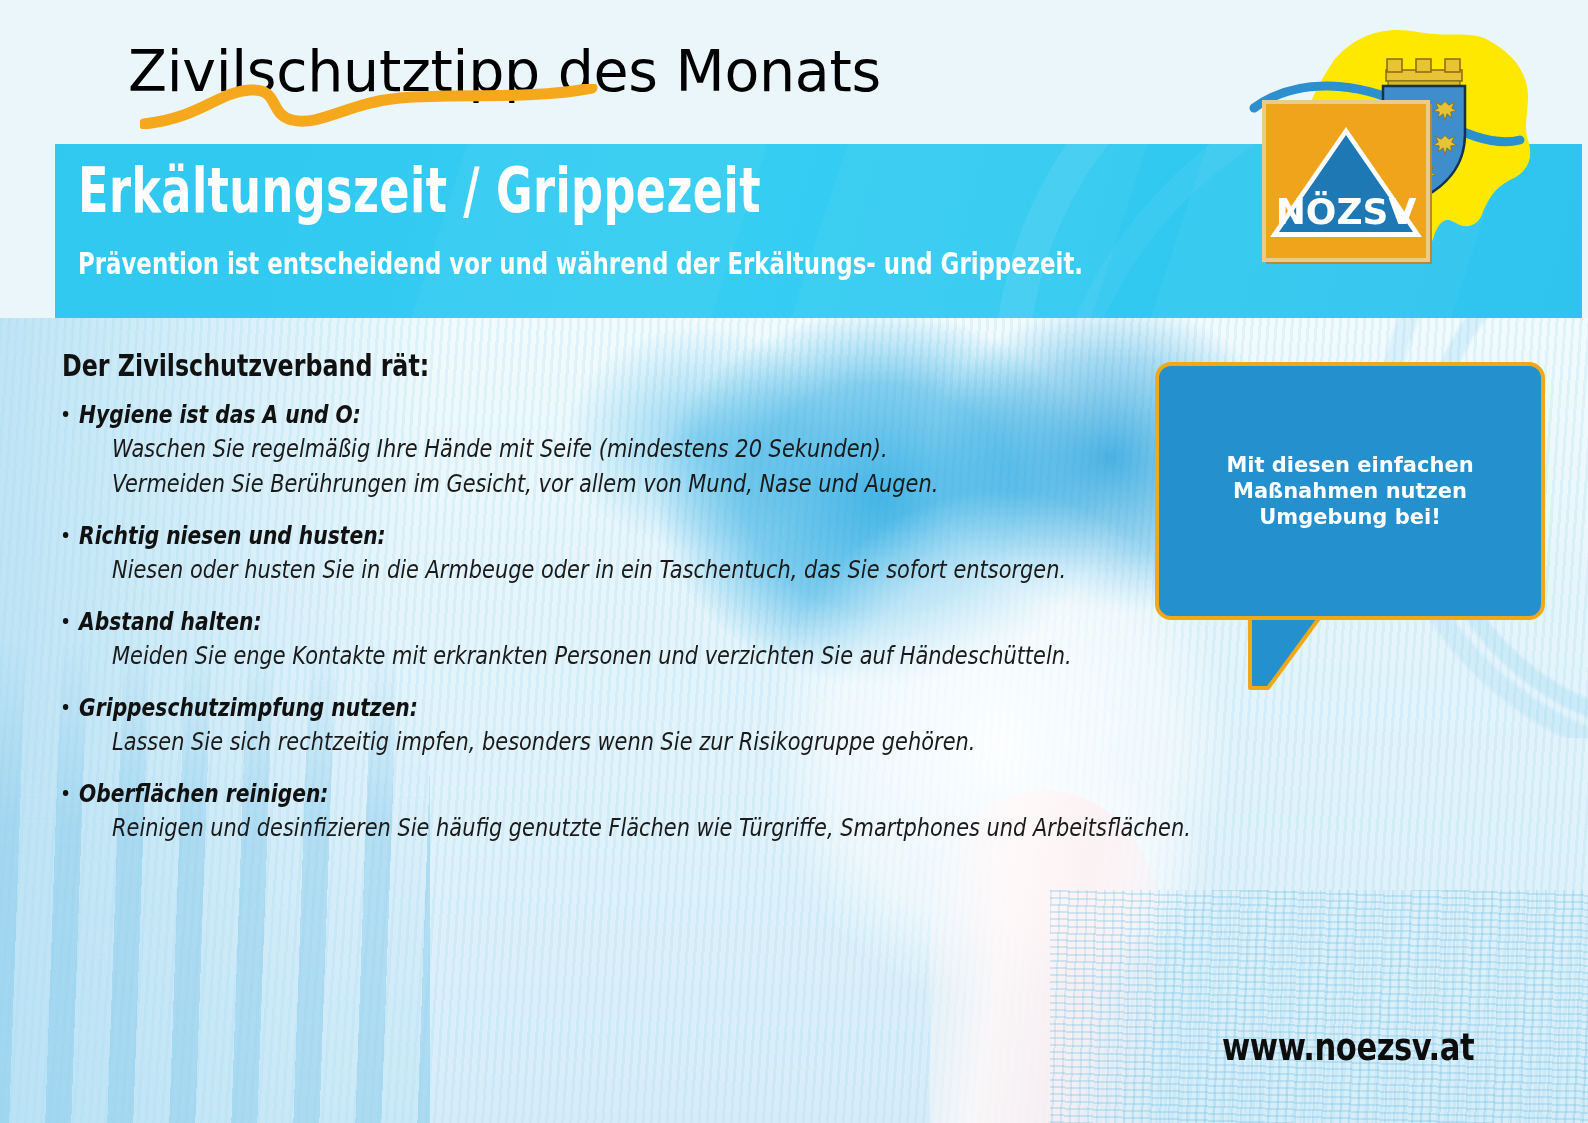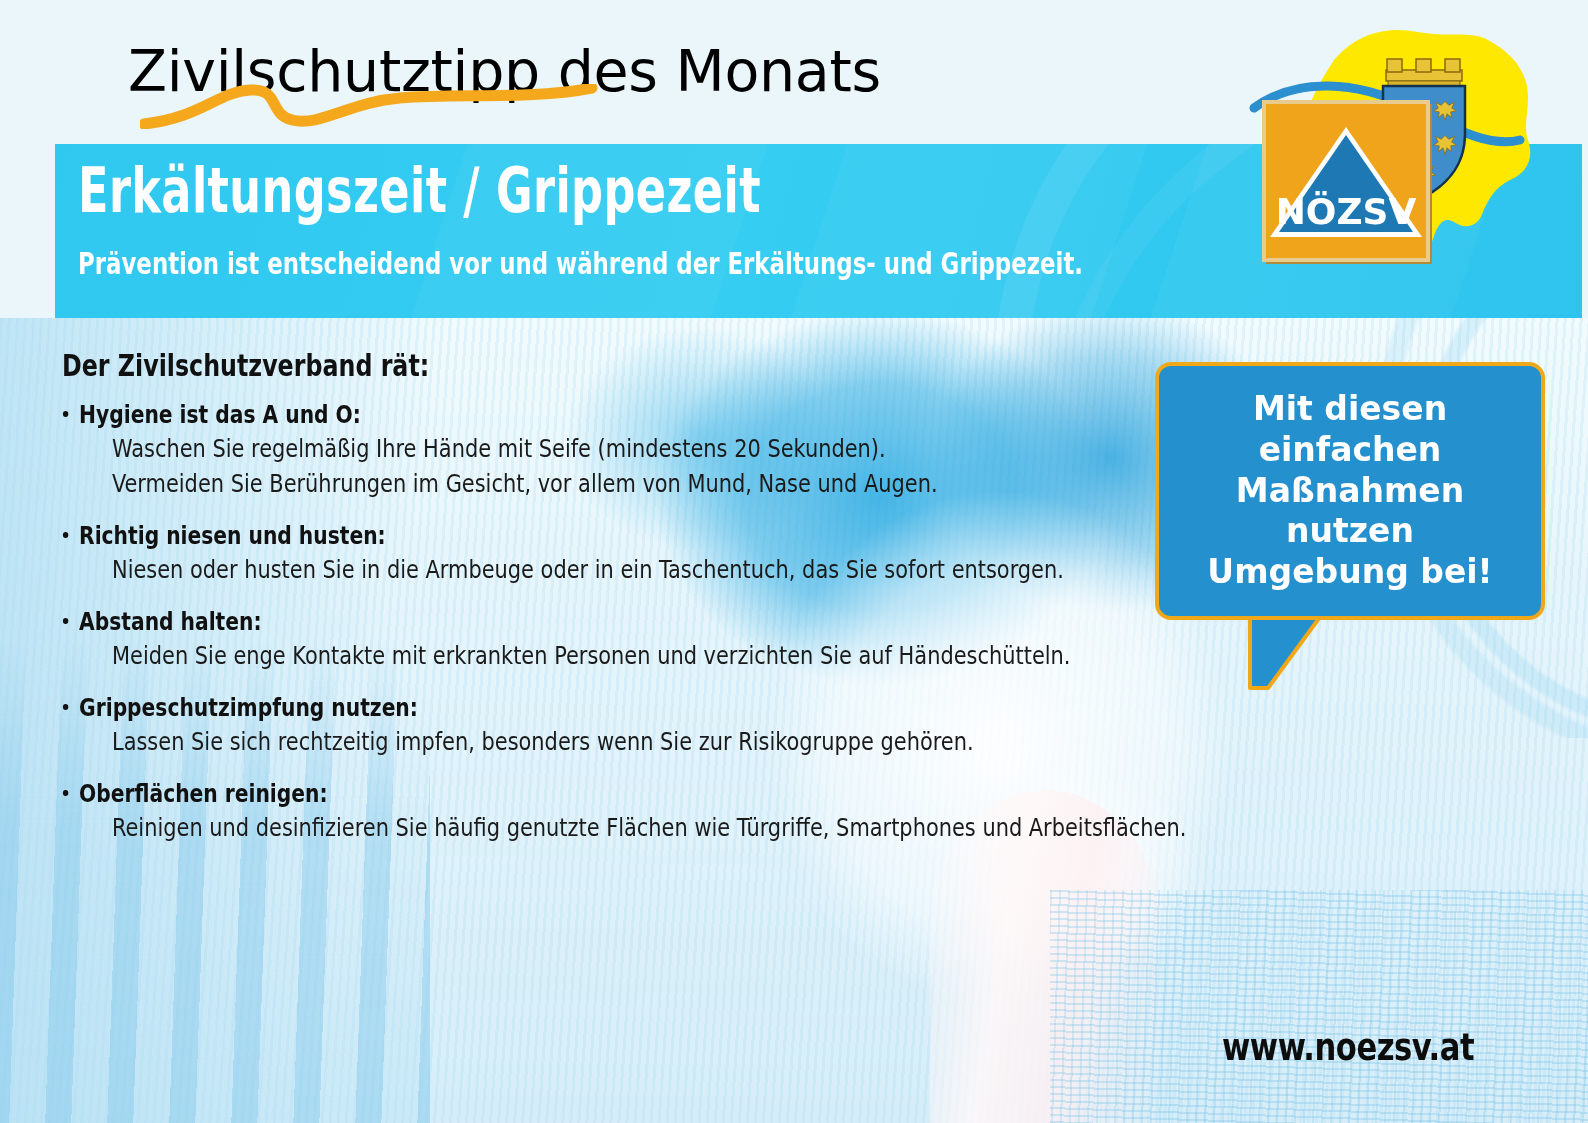--- a/index.html
+++ b/index.html
@@ -113,21 +113,21 @@
 
   
   .rat-title{
     position:absolute;left:62px;top:348px;
     font-size:30px;font-weight:bold;color:#111;
     font-family:"DejaVu Sans Condensed","Liberation Sans Narrow","Liberation Sans", sans-serif;
     transform:scaleX(0.88);transform-origin:left top;
     white-space:nowrap;
   }
   .tips{position:absolute;left:62px;top:400px;width:1180px;}
-  .tip{margin-bottom:21px;}
+  .tip{margin-bottom:21px;font-style:italic;}
   .tip-head{
     position:relative;padding-left:19px;
     font-size:25px;font-weight:bold;color:#111;
     font-family:"DejaVu Sans Condensed","Liberation Sans Narrow","Liberation Sans", sans-serif;
     transform:scaleX(0.90);transform-origin:left top;
     white-space:nowrap;line-height:1.2;
   }
   .tip-head .bullet{
     position:absolute;left:1px;top:11px;width:6px;height:6px;border-radius:50%;background:#111;
   }
@@ -141,21 +141,21 @@
 
   
   .bubble{
     position:absolute;left:1155px;top:362px;width:390px;height:258px;
     background:#2490ce;border:4px solid #f0a818;border-radius:16px;
     box-sizing:border-box;
     display:flex;align-items:center;justify-content:center;
     z-index:5;
   }
   .bubble-text{
-    color:#fff;font-size:33px;font-weight:bold;line-height:1.24;
+    color:#fff;font-size:21px;font-weight:bold;line-height:1.24;
     text-align:center;padding:0 12px;
     font-family:"DejaVu Sans", sans-serif;
   }
   .bubble-tail{position:absolute;left:1150px;top:600px;z-index:4;}
 
   .url{
     position:absolute;left:1222px;top:1026px;
     font-size:37px;font-weight:bold;color:#0d0d0d;
     font-family:"DejaVu Sans Condensed","Liberation Sans Narrow","Liberation Sans", sans-serif;
     transform:scaleX(0.92);transform-origin:left top;

